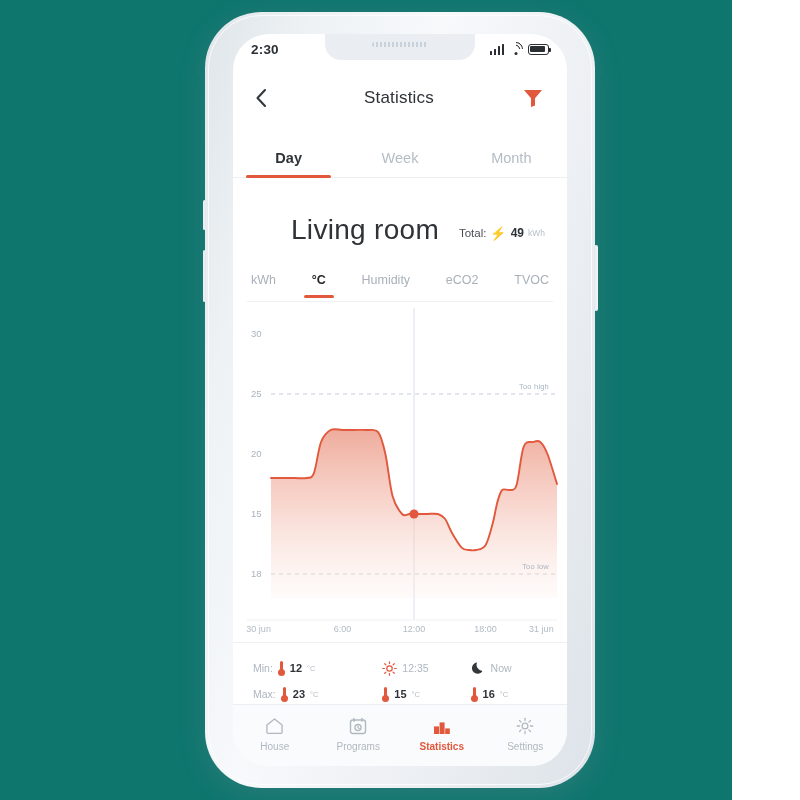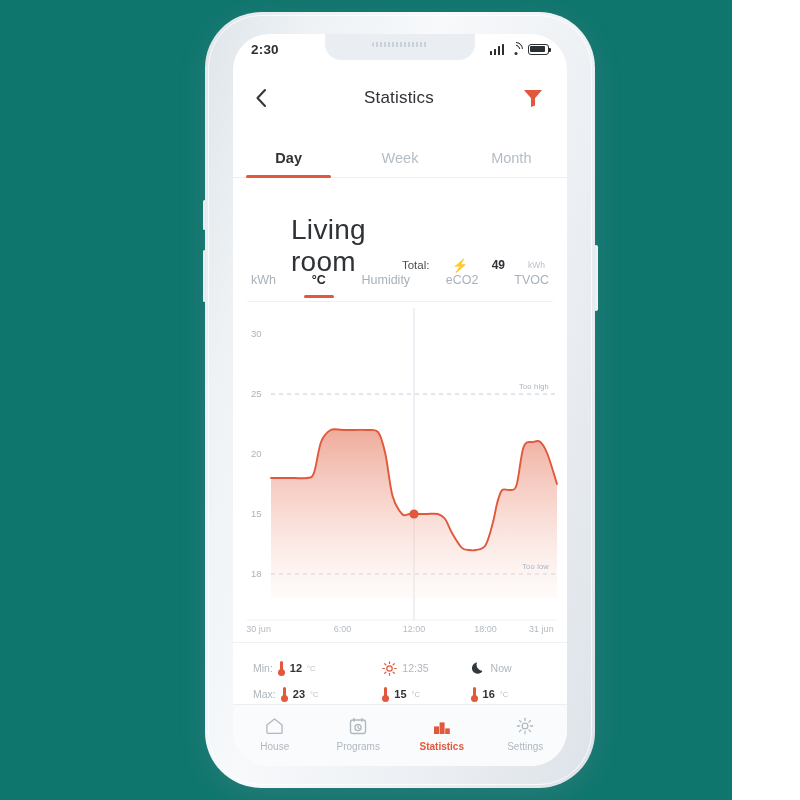--- a/index.html
+++ b/index.html
@@ -112,21 +112,21 @@
   }
 
   
   .room-row {
     position:absolute; top:180px; left:0; right:0;
     display:flex; align-items:flex-end; justify-content:space-between;
     padding:0 22px;
     margin-left:36px;
   }
   .room-name { font-size:28px; font-weight:300; color:#2f3337; letter-spacing:.3px; }
-  .total-wrap { display:flex; align-items:center; gap:23px; padding-bottom:6px; }
+  .total-wrap { display:flex; align-items:center; gap:4px; padding-bottom:6px; }
   .total-label { font-size:11.5px; color:#4a4f55; }
   .bolt { color:#e1583c; font-size:13px; line-height:1; }
   .total-val { font-size:12px; font-weight:700; color:#2f3337; }
   .total-unit { font-size:8.5px; color:#b9c0c7; }
 
   
   .metric-tabs {
     position:absolute; top:234px; left:14px; right:14px; height:34px;
     display:flex; align-items:center; justify-content:space-between;
     border-bottom:1px solid #eef1f4;

